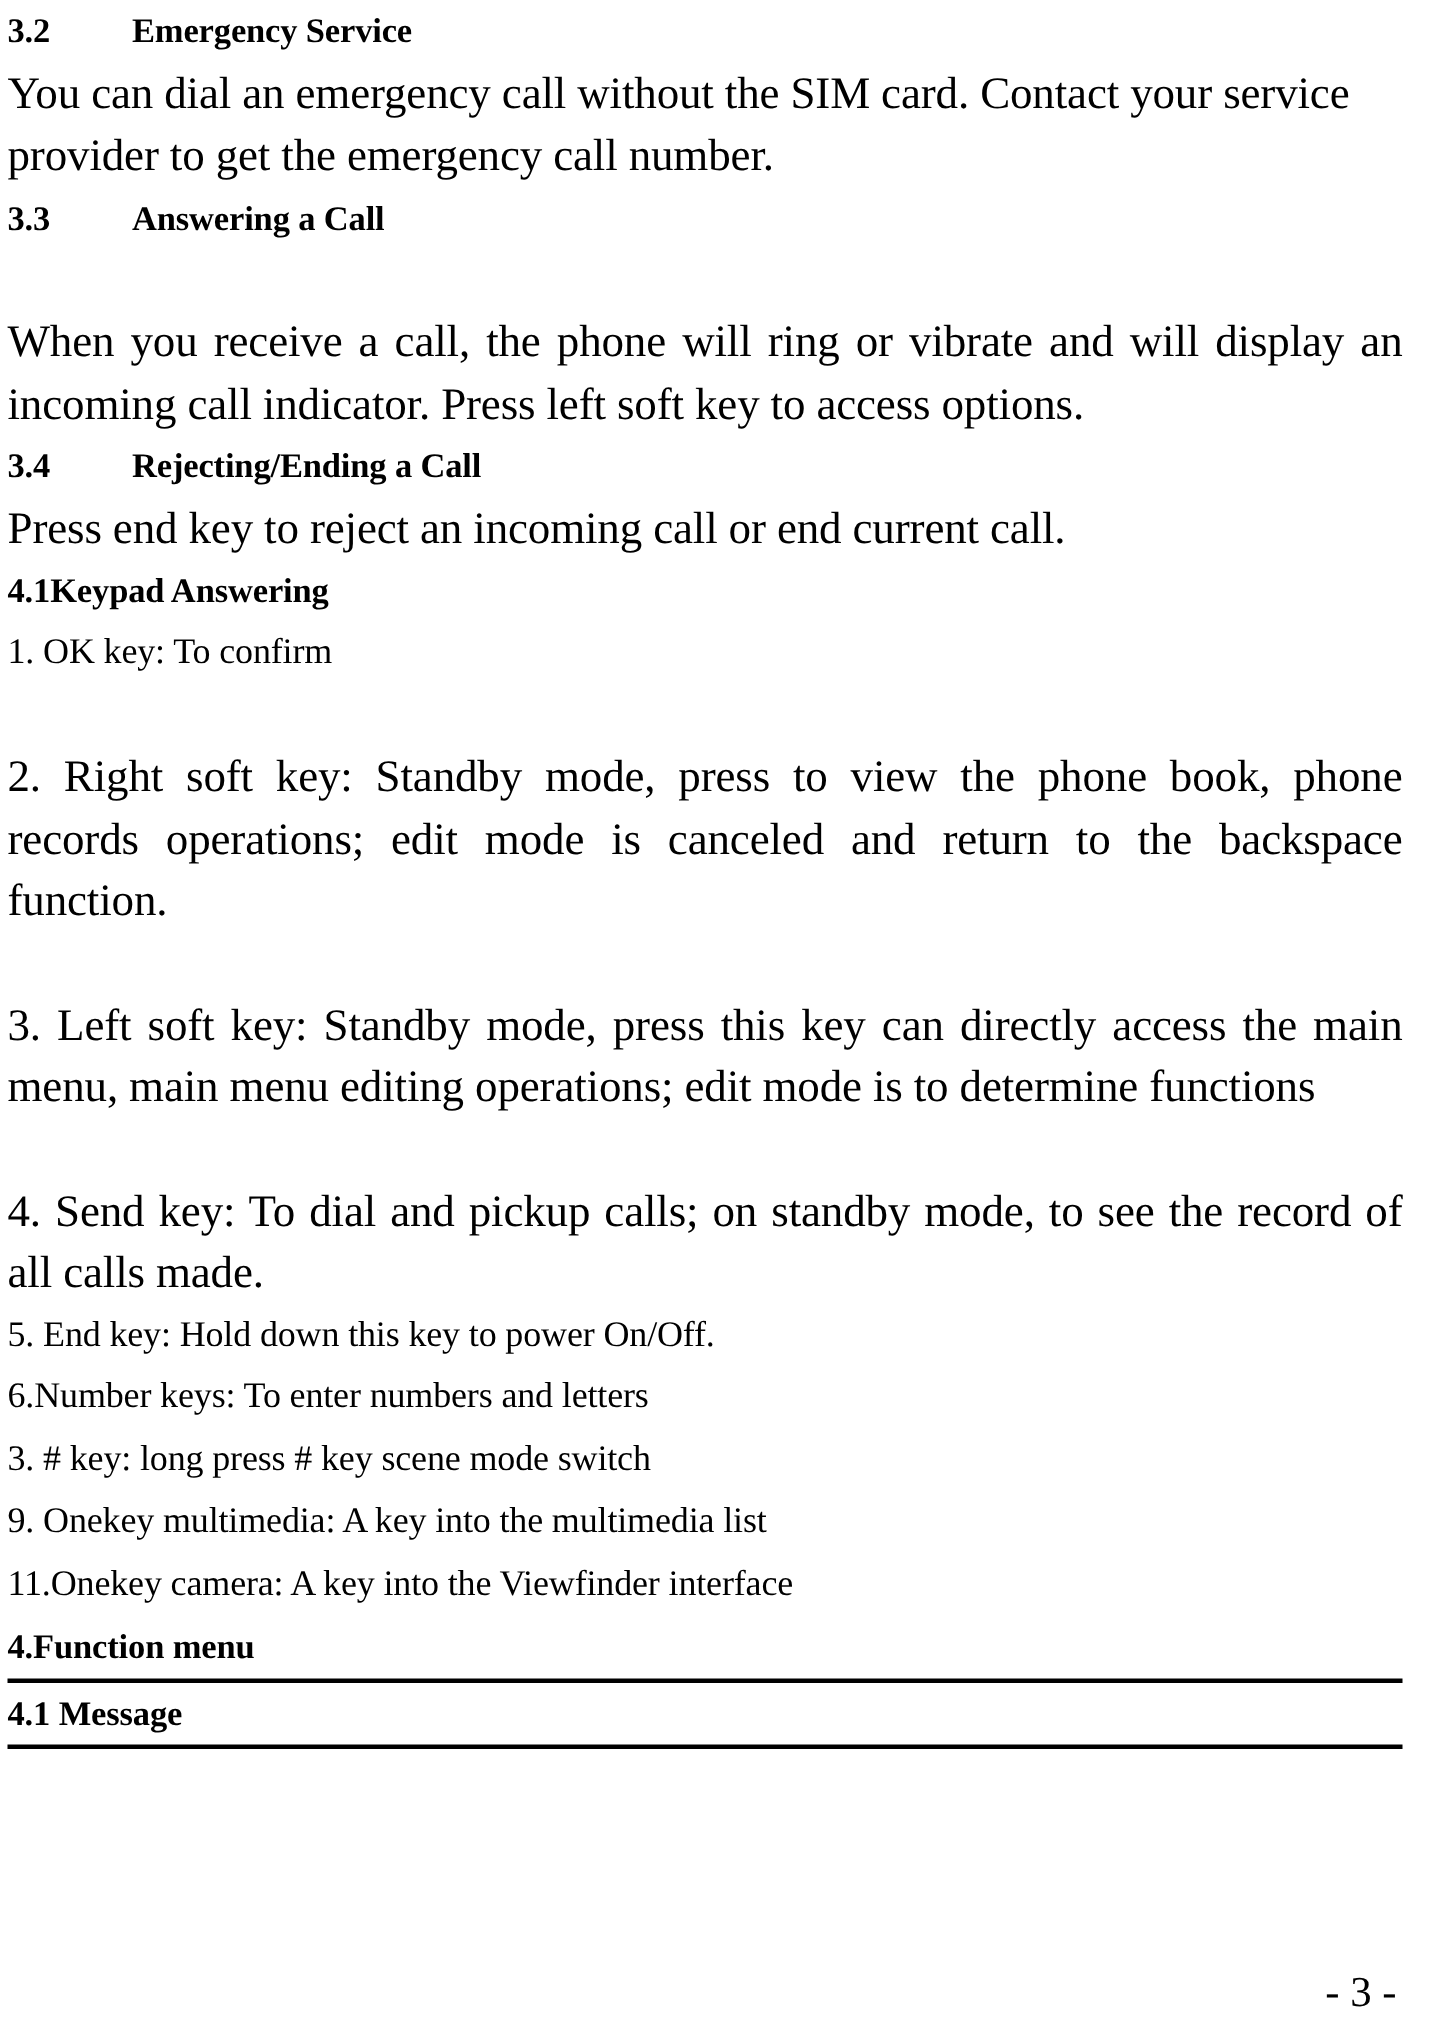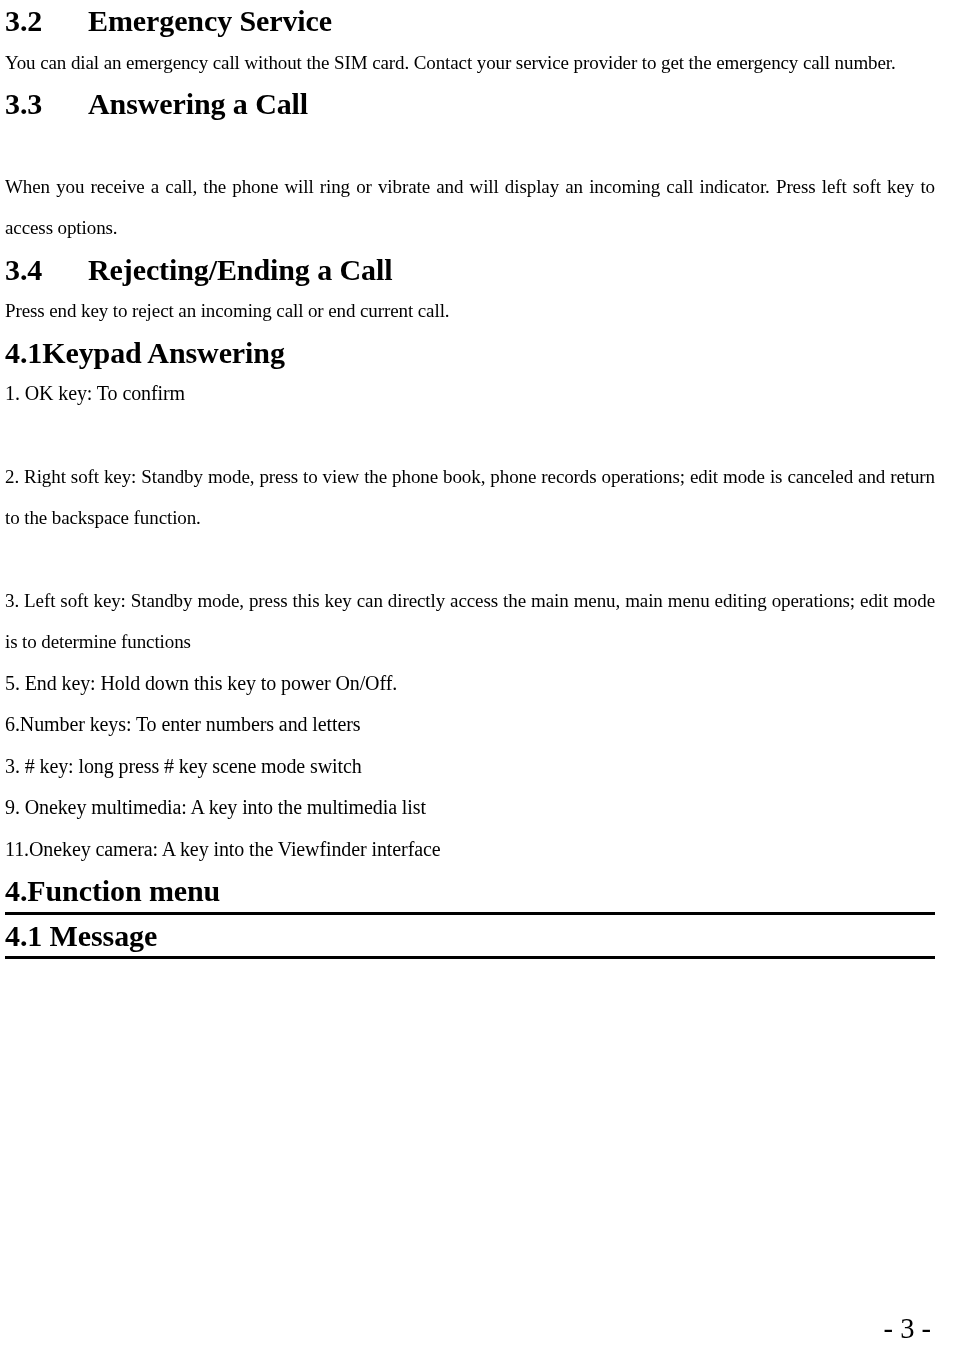--- a/index.html
+++ b/index.html
@@ -19,47 +19,47 @@
   #page {
     position: absolute;
     left: 5px;
     top: 0;
     width: 930px;
     height: 1352px;
   }
 
   
   .line {
-    font-size: 20px;
+    font-size: 24px;
     line-height: 41.5px;
     height: 41.5px;
     white-space: pre;
     letter-spacing: -0.1px;
   }
 
   
   .heading {
     font-weight: bold;
-    font-size: 30px;
+    font-size: 23px;
     line-height: 41.5px;
     height: 41.5px;
     white-space: pre;
     letter-spacing: -0.1px;
   }
   .heading .num {
     display: inline-block;
     min-width: 83px;   
   }
   .heading .num.tight {
     min-width: 0;      
   }
 
   
   .para {
-    font-size: 19px;
+    font-size: 30px;
     line-height: 41.5px;
     letter-spacing: -0.1px;
     text-align: left;
     margin: 0;
   }
   .para.justify {
     text-align: justify;
     text-align-last: left;
     margin-top: 41px;
   }
@@ -95,20 +95,21 @@
   <p class="para justify">When you receive a call, the phone will ring or vibrate and will display an incoming call indicator. Press left soft key to access options.</p>
 
   <div class="heading"><span class="num">3.4</span><span>Rejecting/Ending a Call</span></div>
   <p class="para">Press end key to reject an incoming call or end current call.</p>
 
   <div class="heading"><span class="num tight">4.1</span><span>Keypad Answering</span></div>
 
   <div class="line">1. OK key: To confirm</div>
   <p class="para justify">2. Right soft key: Standby mode, press to view the phone book, phone records operations; edit mode is canceled and return to the backspace function.</p>
   <p class="para justify">3. Left soft key: Standby mode, press this key can directly access the main menu, main menu editing operations; edit mode is to determine functions</p>
+  <p class="para justify">4. Send key: To dial and pickup calls; on standby mode, to see the record of all calls made.</p>
   <div class="line">5. End key: Hold down this key to power On/Off.</div>
   <div class="line">6.Number keys: To enter numbers and letters</div>
   <div class="line">3. # key: long press # key scene mode switch</div>
   <div class="line">9. Onekey multimedia: A key into the multimedia list</div>
   <div class="line">11.Onekey camera: A key into the Viewfinder interface</div>
 
   <div class="heading"><span class="num tight">4.</span><span>Function menu</span></div>
 
   <hr class="rule">
 

